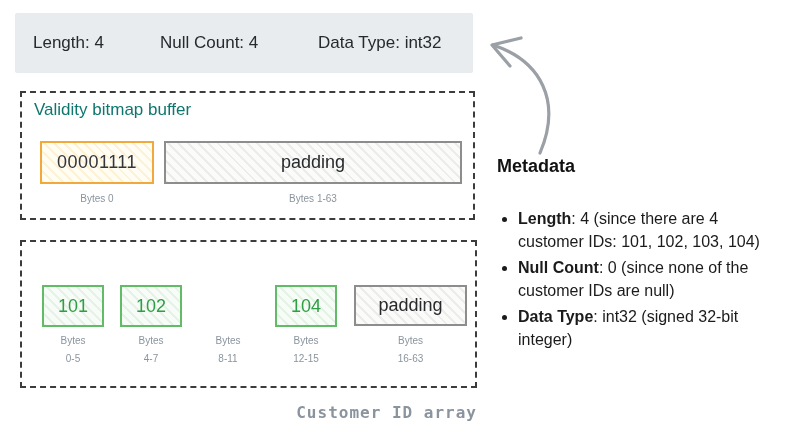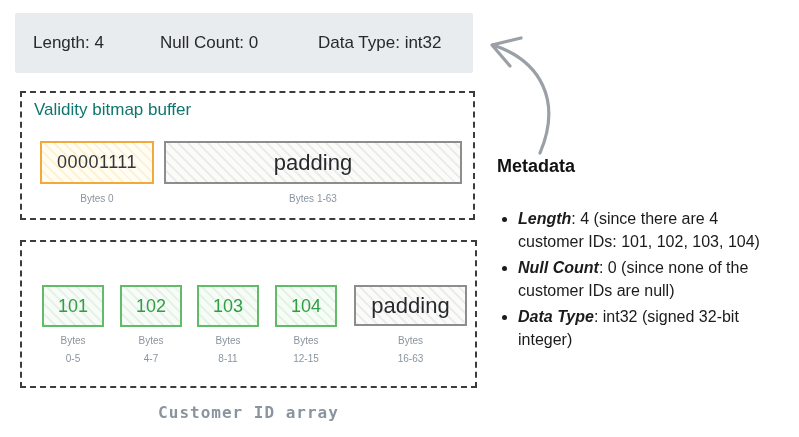--- a/index.html
+++ b/index.html
@@ -50,21 +50,21 @@
     font-size: 17px;
     color: #0f766e;
   }
 
   
   .cell {
     position: absolute;
     display: flex;
     align-items: center;
     justify-content: center;
-    font-size: 22px;
+    font-size: 18px;
   }
   .cell-bitmap {
     border: 2px solid var(--c-accent_orange, #f2a93b);
     background: repeating-linear-gradient(45deg, #fdf1d6 0px, #fdf1d6 2px, #fffdf4 2px, #fffdf4 7px);
     color: #33363b;
     font-size: 18px;
     letter-spacing: 0.5px;
   }
   .cell-padding {
     border: 2px solid #8d8d8d;
@@ -102,21 +102,21 @@
   .d-label-1 { left: 98px;  top: 90px; width: 62px; }
   .d-label-2 { left: 175px; top: 90px; width: 62px; }
   .d-label-3 { left: 253px; top: 90px; width: 62px; }
   .d-label-4 { left: 332px; top: 90px; width: 113px; }
 
   
   .caption {
     position: absolute;
     left: 20px; top: 403px;
     width: 457px;
-    text-align: center;
+    text-align: right;
     font-family: "DejaVu Sans Mono", monospace;
     font-weight: bold;
     font-size: 16px;
     letter-spacing: 1px;
     color: var(--c-label_gray, #8a949e);
   }
 
   
   .arrow-svg {
     position: absolute;
@@ -138,46 +138,45 @@
   .annotation-list ul {
     list-style: disc outside;
     padding-left: 19px;
   }
   .annotation-list li {
     font-size: 16px;
     line-height: 23px;
     color: #1b1b1b;
     margin-bottom: 3px;
   }
-  .annotation-list li b { font-weight: bold; font-style: italic; }
+  .annotation-list li b { font-weight: bold; }
 </style>
 </head>
 <body>
 
 <div class="stage">
 
   <div class="metadata-bar">
     <span class="bar-item pos-0">Length: 4</span>
-    <span class="bar-item pos-1">Null Count: 0</span>
+    <span class="bar-item pos-1">Null Count: 4</span>
     <span class="bar-item pos-2">Data Type: int32</span>
   </div>
 
   <div class="buffer-box validity-box">
     <div class="buffer-title">Validity bitmap buffer</div>
     <div class="cell cell-bitmap v-cell-0">00001111</div>
     <div class="cell cell-padding v-cell-1">padding</div>
     <div class="bytes-label v-label-0">Bytes 0</div>
     <div class="bytes-label v-label-1">Bytes 1-63</div>
   </div>
 
   <div class="buffer-box data-box">
 
     <div class="cell cell-data d-cell-0">101</div>
     <div class="cell cell-data d-cell-1">102</div>
-    <div class="cell cell-data d-cell-2">103</div>
     <div class="cell cell-data d-cell-3">104</div>
     <div class="cell cell-padding d-cell-4">padding</div>
 
     <div class="bytes-label d-label-0"><span>Bytes</span><br><span>0-5</span></div>
     <div class="bytes-label d-label-1"><span>Bytes</span><br><span>4-7</span></div>
     <div class="bytes-label d-label-2"><span>Bytes</span><br><span>8-11</span></div>
     <div class="bytes-label d-label-3"><span>Bytes</span><br><span>12-15</span></div>
     <div class="bytes-label d-label-4"><span>Bytes</span><br><span>16-63</span></div>
   </div>
 

